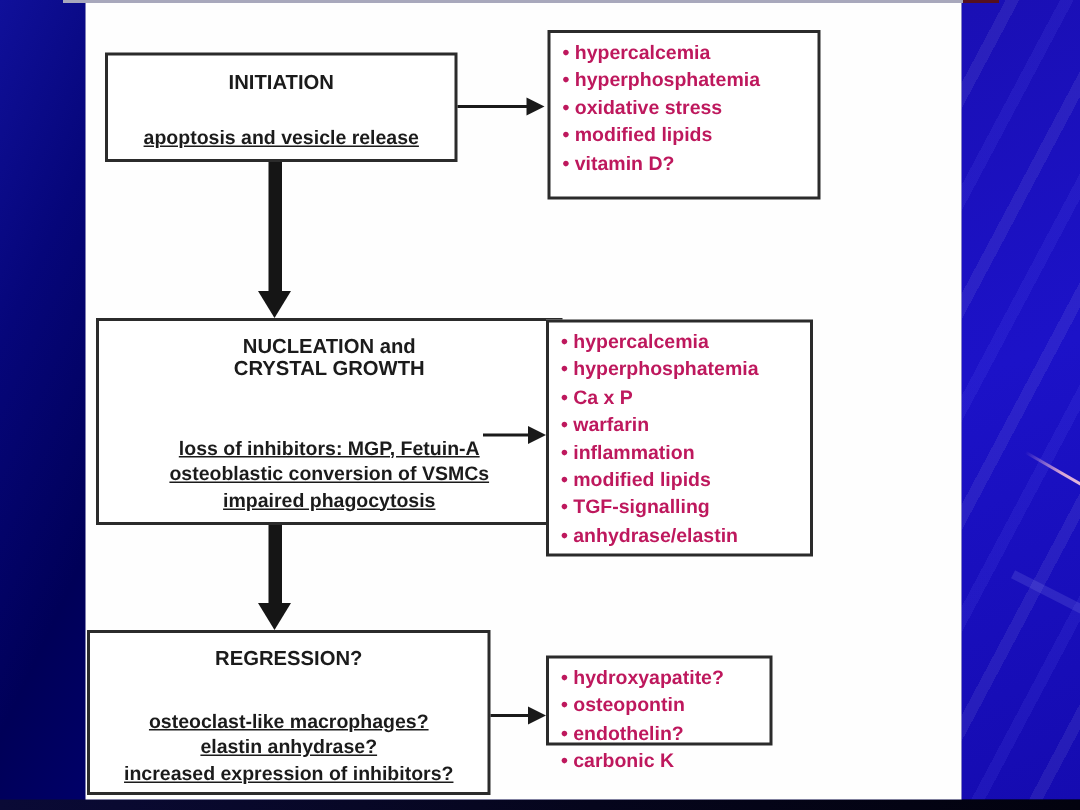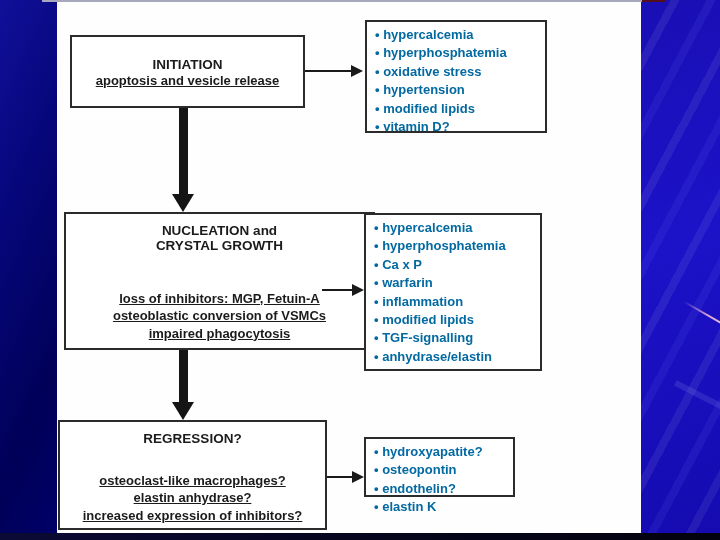--- a/index.html
+++ b/index.html
@@ -52,41 +52,41 @@
     position: absolute; box-sizing: border-box;
     border: 2px solid #2b2b2b; background: #fff;
     display: flex; flex-direction: column; justify-content: space-between;
     text-align: center; color: #1b1b1b;
   }
   .stage-title { font-weight: bold; font-size: 13.5px; line-height: 15px; }
   .stage-body { font-weight: bold; font-size: 13px; line-height: 17.5px; text-decoration: underline; }
   .factor-box {
     position: absolute; box-sizing: border-box;
     border: 2px solid #2b2b2b; background: #fff;
-    color: #0369a1; padding: 4px 4px 2px 8px;
+    color: #be185d; padding: 4px 4px 2px 8px;
   }
   .factor-box .li {
     font-weight: bold; font-size: 13px; line-height: 18.4px; white-space: nowrap;
   }
   .factor-box .li::before { content: "• "; }
   
   .h-arrow { position: absolute; height: 0; }
   .h-arrow .shaft { position: absolute; left: 0; top: -1px; height: 2px; background: #1a1a1a; }
   .h-arrow .head {
     position: absolute; top: -6px; width: 0; height: 0;
     border-left: 12px solid #1a1a1a; border-top: 6px solid transparent; border-bottom: 6px solid transparent;
   }
   .v-arrow { position: absolute; }
   .v-arrow .shaft { position: absolute; left: 7px; top: 0; width: 9px; background: #151515; }
   .v-arrow .head {
     position: absolute; left: 0; width: 0; height: 0;
     border-top: 18px solid #151515; border-left: 11.5px solid transparent; border-right: 11.5px solid transparent;
   }
   
-  #box1   { left: 13px;  top: 33px;  width: 235px; height: 73px; padding: 10px 4px 6px; justify-content: center; }
+  #box1   { left: 13px;  top: 33px;  width: 235px; height: 73px; padding: 10px 4px 6px; }
   #fbox1  { left: 308px; top: 18px;  width: 182px; height: 113px; }
   #harr1  { left: 248px; top: 69px;  width: 58px; }
   #harr1 .shaft { width: 48px; }
   #harr1 .head  { left: 46px; }
   #varr1  { left: 115px; top: 106px; height: 104px; }
   #varr1 .shaft { height: 88px; }
   #varr1 .head  { top: 86px; }
   
   #box2   { left: 7px;   top: 210px; width: 311px; height: 138px; padding: 9px 2px 6px; }
   #fbox2  { left: 307px; top: 211px; width: 178px; height: 158px; }
@@ -126,21 +126,20 @@
       </div>
   </div>
   <div class="h-arrow" id="harr1">
     <div class="shaft"></div>
     <div class="head"></div>
   </div>
   <div class="factor-box" id="fbox1">
       <div class="li">hypercalcemia</div>
       <div class="li">hyperphosphatemia</div>
       <div class="li">oxidative stress</div>
-      <div class="li">hypertension</div>
       <div class="li">modified lipids</div>
       <div class="li">vitamin D?</div>
     </div>
   <div class="v-arrow" id="varr1">
     <div class="shaft"></div>
     <div class="head"></div>
   </div>
 
   <div class="stage-box" id="box2">
     <div class="stage-title">
@@ -183,16 +182,16 @@
       </div>
   </div>
   <div class="h-arrow" id="harr3">
     <div class="shaft"></div>
     <div class="head"></div>
   </div>
   <div class="factor-box" id="fbox3">
       <div class="li">hydroxyapatite?</div>
       <div class="li">osteopontin</div>
       <div class="li">endothelin?</div>
-      <div class="li">elastin K</div>
+      <div class="li">carbonic K</div>
     </div>
 
 </div>
 
 </body></html>

